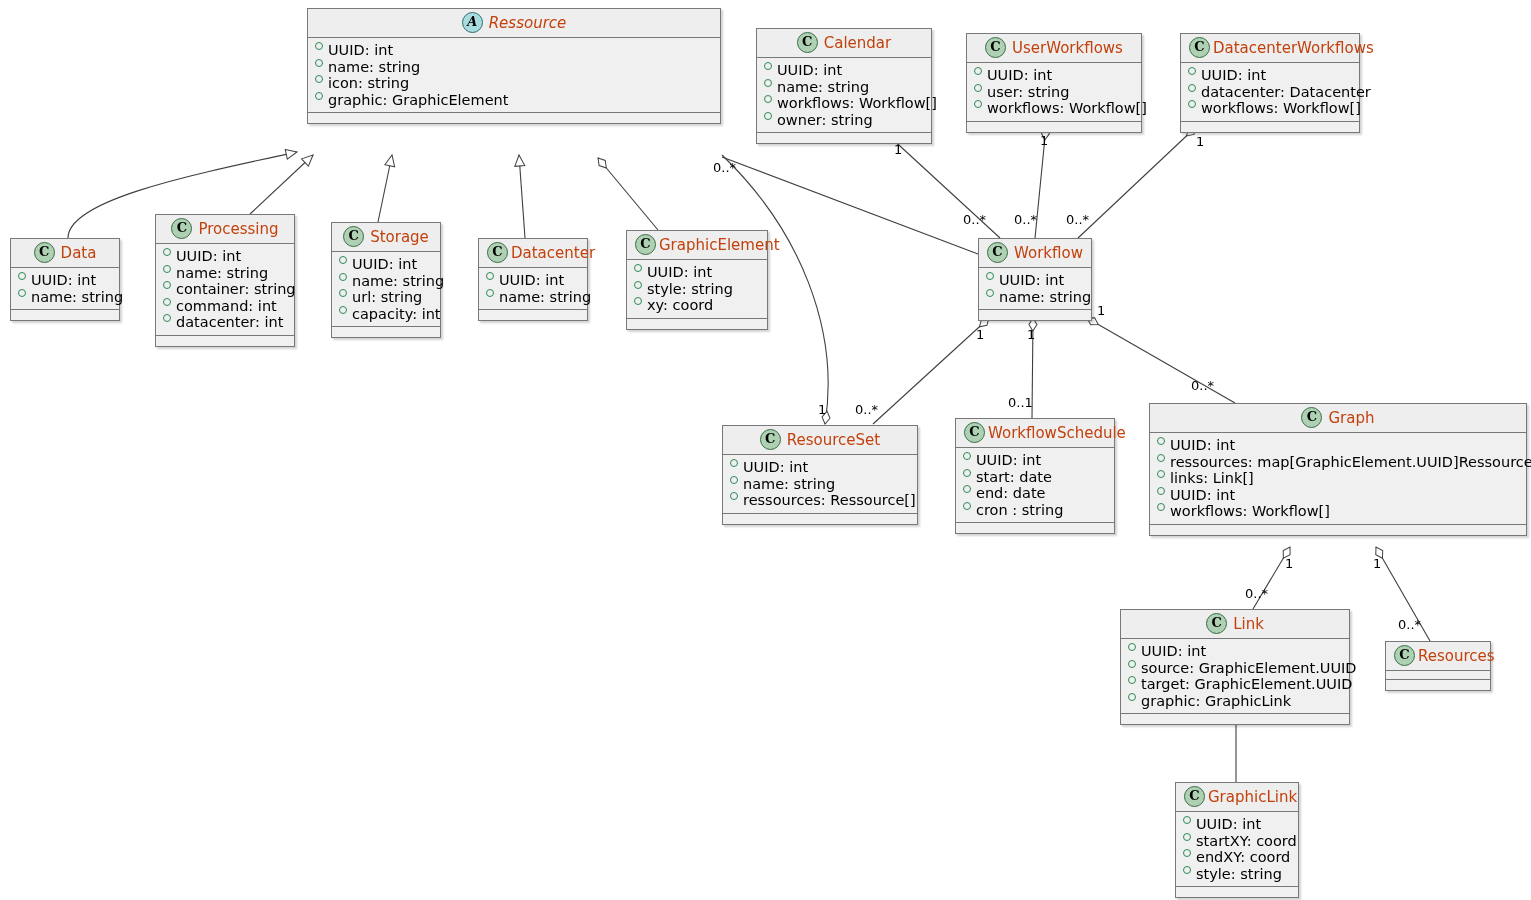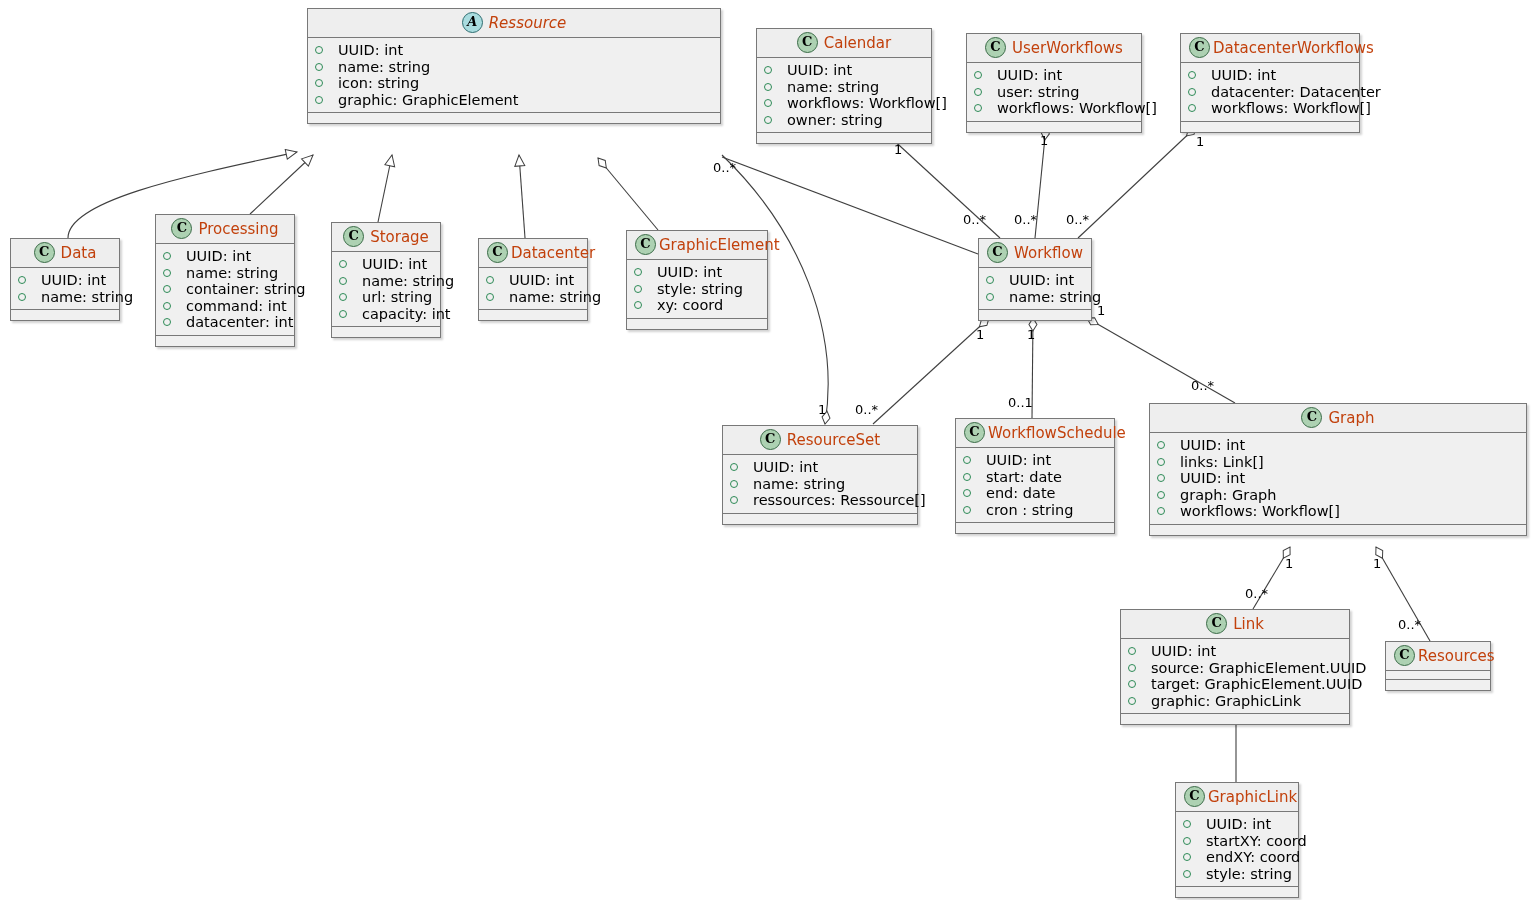--- a/index.html
+++ b/index.html
@@ -81,22 +81,22 @@
     box-sizing: border-box;
     height: 10px;
     background: #f0f0f0;
   }
   .attr {
     font-size: 14.5px;
     color: #000000;
     line-height: 16.5px;
     white-space: nowrap;
     display: flex;
-    align-items: center;
-    gap: 15px;
+    align-items: flex-start;
+    gap: 5px;
   }
   .dot {
     display: inline-block;
     width: 6px;
     height: 6px;
     border-radius: 50%;
     border: 1.2px solid #2E8B57;
     background: transparent;
     flex: 0 0 auto;
   }
@@ -429,29 +429,29 @@
         <span class="stereo">C</span>
         <span class="cls-name">Graph</span>
       </div>
       <div class="uml-attrs">
         <div class="attr">
           <span class="dot"></span>
           <span>UUID: int</span>
         </div>
         <div class="attr">
           <span class="dot"></span>
+          <span>ressources: map[GraphicElement.UUID]Ressource</span>
+        </div>
+        <div class="attr">
+          <span class="dot"></span>
           <span>links: Link[]</span>
         </div>
         <div class="attr">
           <span class="dot"></span>
           <span>UUID: int</span>
-        </div>
-        <div class="attr">
-          <span class="dot"></span>
-          <span>graph: Graph</span>
         </div>
         <div class="attr">
           <span class="dot"></span>
           <span>workflows: Workflow[]</span>
         </div>
       </div>
       <div class="uml-methods"></div>
     </div>
     <div class="uml-class" style="left: 1120px; top: 609px; width: 230px;">
       <div class="uml-header">

